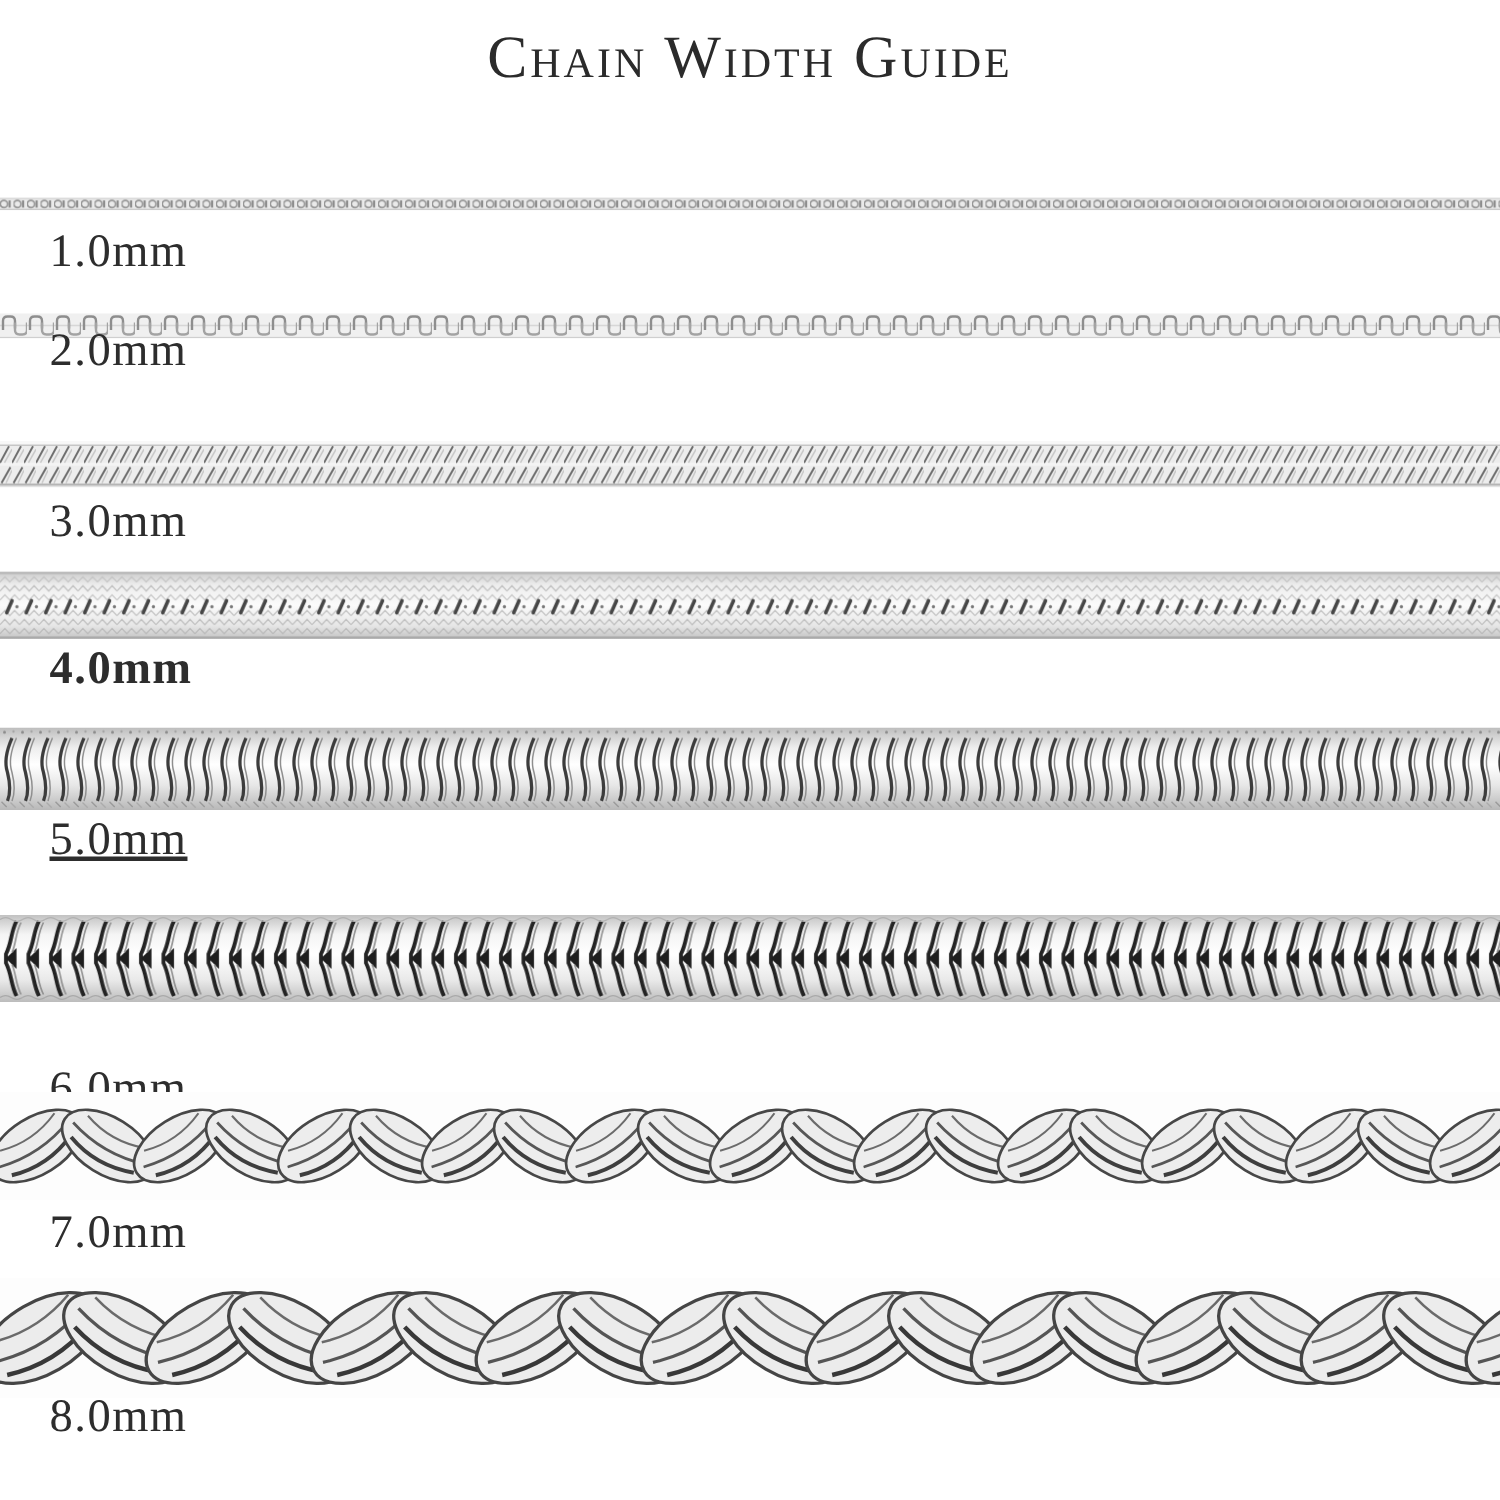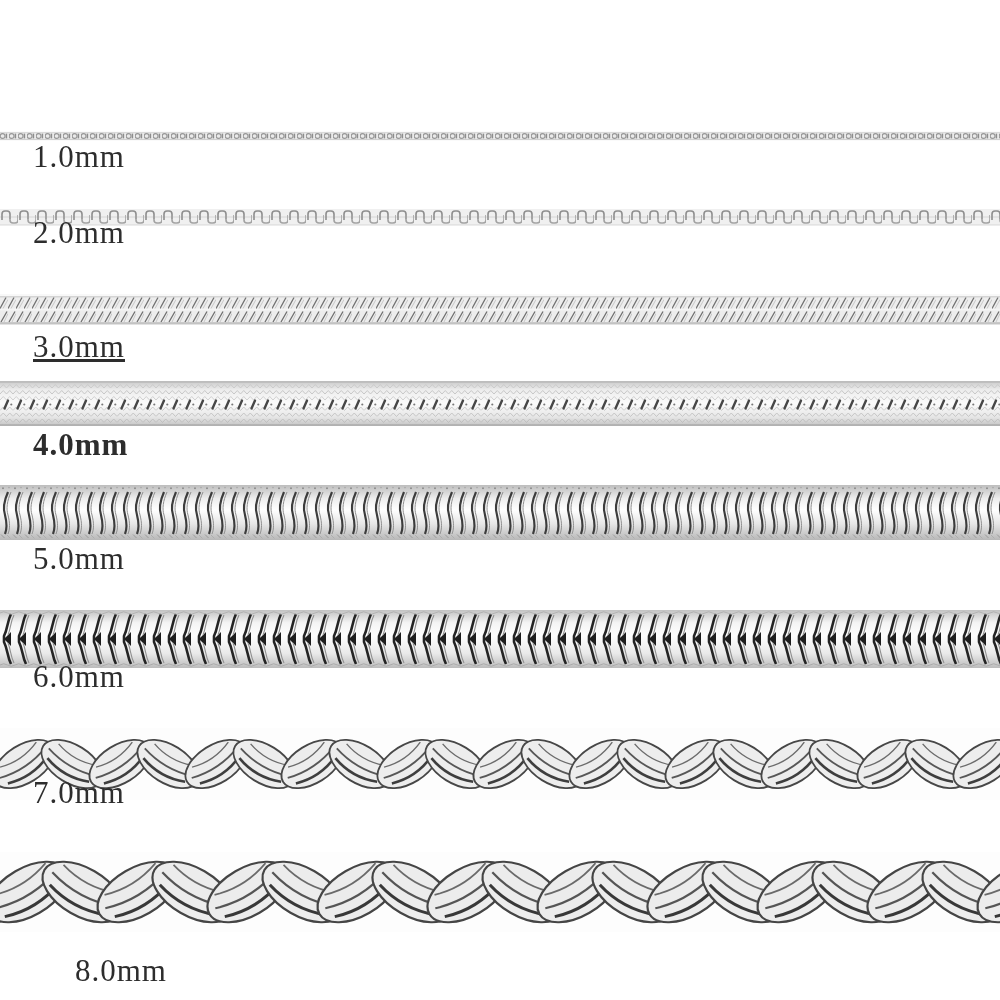--- a/index.html
+++ b/index.html
@@ -22,34 +22,35 @@
   .chain-4 { top:381px; }
   .chain-5 { top:485px; }
   .chain-6 { top:610px; }
   .chain-7 { top:728px; }
   .chain-8 { top:852px; }
   .size-label {
     position:absolute; left:33px;
     font-size:31px; line-height:34px; letter-spacing:1px;
     color:#2d2d2d;
   }
-  .label-1 { top:140px; }
+  .label-1 { top:150px; }
   .label-2 { top:216px; }
-  .label-3 { top:330px;text-decoration:underline; }
+  .label-3 { top:330px; }
   .label-4 { top:428px;font-weight:bold; }
-  .label-5 { top:542px; }
-  .label-6 { top:660px; }
-  .label-7 { top:776px;text-align:center; }
-  .label-8 { top:954px;margin-left:42px; }
+  .label-5 { top:542px;text-decoration:underline; }
+  .label-6 { top:708px; }
+  .label-7 { top:804px;text-align:center; }
+  .label-8 { top:927px; }
 </style>
 </head>
 <body>
 
 <div class="page">
 
+  <h1 class="title">Chain Width Guide</h1>
 
   <div class="chain chain-1">
     <svg width="1000" height="13">
       <defs>
         <pattern id="c1" width="9" height="13" patternUnits="userSpaceOnUse">
           <rect width="9" height="13" fill="#ffffff"></rect>
           <rect y="3" width="9" height="8" fill="#eaeaea"></rect>
           <path d="M0,3.4 L9,3.4" stroke="#d2d2d2" stroke-width="0.8" fill="none"></path>
           <path d="M0,10.6 L9,10.6" stroke="#c6c6c6" stroke-width="0.8" fill="none"></path>
           <circle cx="2.6" cy="7" r="2.4" fill="none" stroke="#979797" stroke-width="1.1"></circle>

